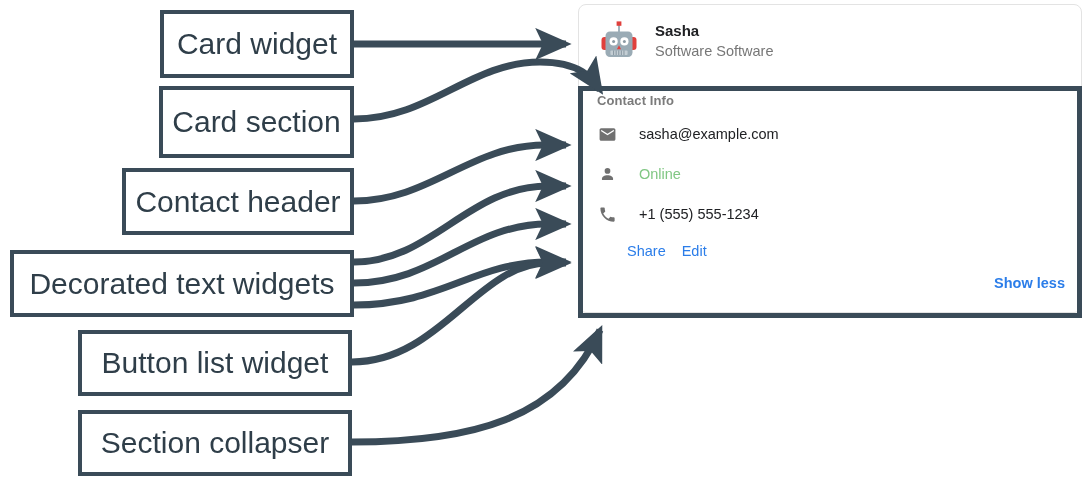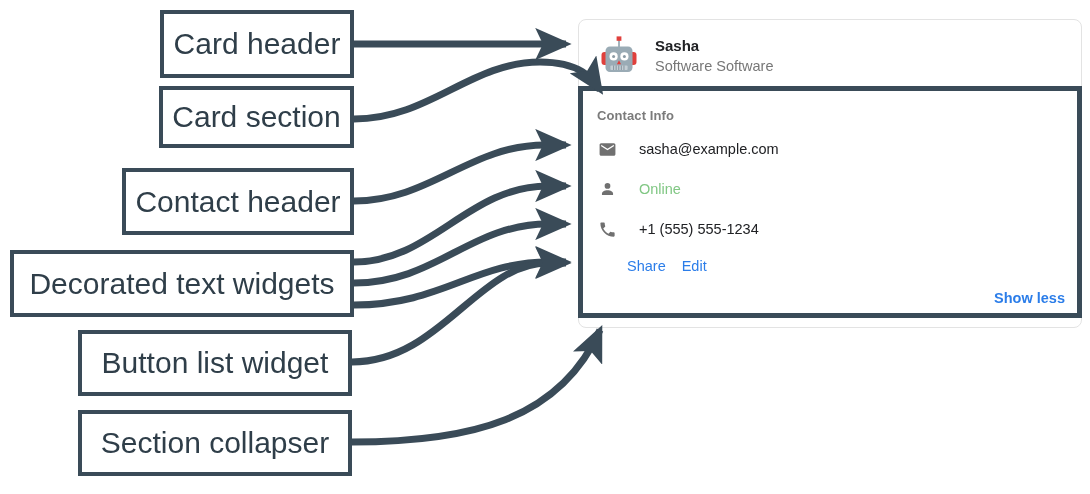--- a/index.html
+++ b/index.html
@@ -42,31 +42,31 @@
   .callout-label {
     font-family: "Liberation Sans", sans-serif;
     font-size: 30px;
     line-height: 1;
     color: #2f3e49;
     white-space: nowrap;
   }
 
   
   #cb-card-header   { left: 160px; top: 10px;  width: 194px; height: 68px; }
-  #cb-card-section  { left: 159px; top: 86px;  width: 195px; height: 62px; }
+  #cb-card-section  { left: 159px; top: 86px;  width: 195px; height: 72px; }
   #cb-section-header{ left: 122px; top: 168px; width: 232px; height: 67px; }
   #cb-decorated     { left: 10px;  top: 250px; width: 344px; height: 67px; }
   #cb-button-list   { left: 78px;  top: 330px; width: 274px; height: 66px; }
   #cb-collapser     { left: 78px;  top: 410px; width: 274px; height: 66px; }
 
   
   #contact-card {
     position: absolute;
     left: 578px;
-    top: 19px;
+    top: 4px;
     width: 504px;
     box-sizing: border-box;
     background: #ffffff;
     border: 1px solid #e3e3e3;
     border-radius: 8px;
     z-index: 2;
   }
   .card-header {
     display: flex;
     align-items: center;
@@ -255,21 +255,21 @@
       <div class="collapser-row">
         <button class="collapser-button">Show less</button>
       </div>
 
     </div>
   </div>
 
   <div id="section-outline"></div>
 
   <div class="callout-box" id="cb-card-header">
-    <span class="callout-label">Card header</span>
+    <span class="callout-label">Card widget</span>
   </div>
 
   <div class="callout-box" id="cb-card-section">
     <span class="callout-label">Card section</span>
   </div>
 
   <div class="callout-box" id="cb-section-header">
     <span class="callout-label">Contact header</span>
   </div>
 

